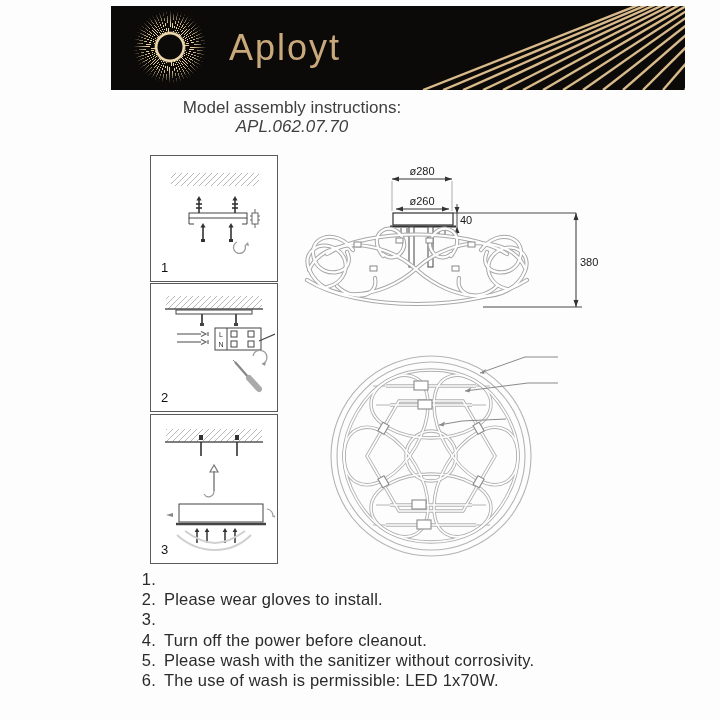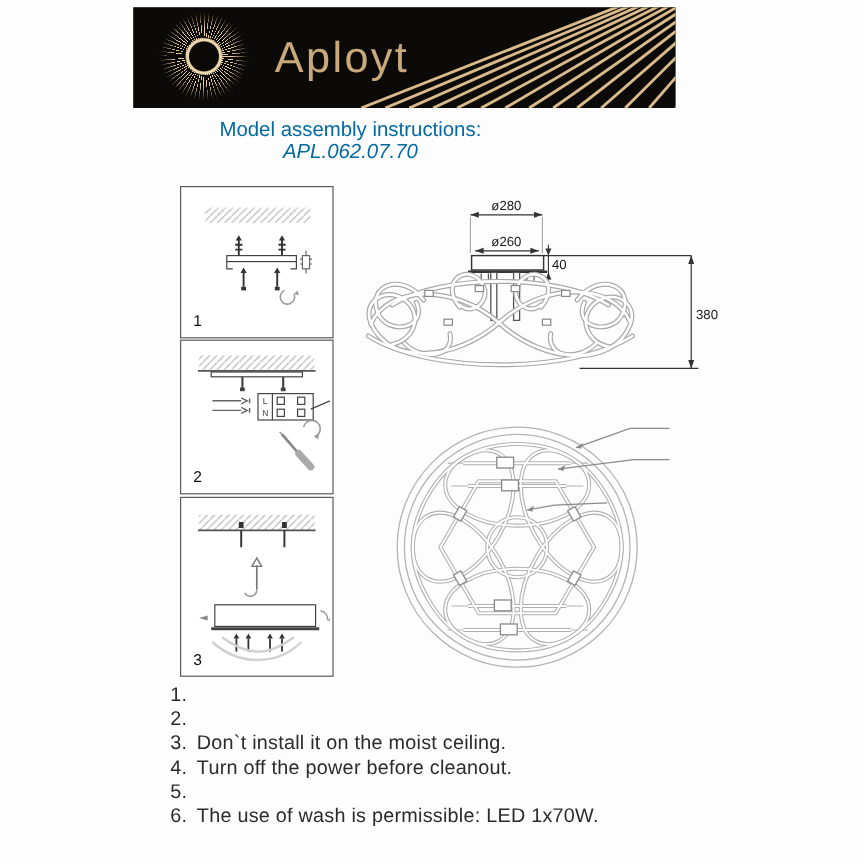--- a/index.html
+++ b/index.html
@@ -1,30 +1,30 @@
 <!DOCTYPE html>
 <html><head>
 <meta charset="utf-8">
 <style>
   html,body{margin:0;padding:0;background:#ffffff;}
   .page{position:relative;width:720px;height:720px;background:#fdfdfd;overflow:hidden;
         font-family:"Liberation Sans",sans-serif;}
   
-  .banner{position:absolute;left:111px;top:6px;width:452px;height:84px;background:#0c0a08;overflow:hidden;}
+  .banner{position:absolute;left:111px;top:6px;width:574px;height:84px;background:#0c0a08;overflow:hidden;}
   .logo{position:absolute;left:22px;top:4px;width:74px;height:74px;border-radius:50%;
         background:
           radial-gradient(circle,#0c0a08 0 12px,rgba(12,10,8,0) 13px),
           radial-gradient(circle,rgba(0,0,0,0) 0 11px,rgba(247,224,180,.95) 12.5px 14.5px,rgba(0,0,0,0) 16px),
           radial-gradient(circle,rgba(12,10,8,0) 0 44%,#0c0a08 70%),
           repeating-conic-gradient(#e8cfa2 0 1.4deg,rgba(232,207,162,0) 1.4deg 6deg);}
   .brand{position:absolute;left:118px;top:0;height:84px;display:flex;align-items:center;
          color:#c9a97b;font-size:36px;font-weight:300;letter-spacing:2px;}
   .rays{position:absolute;right:0;top:0;}
   
-  .title-block{position:absolute;left:0;top:98px;width:584px;text-align:center;color:#0369a1;}
+  .title-block{position:absolute;left:0;top:98px;width:584px;text-align:center;color:#404040;}
   .title-block .t1{font-size:17px;font-weight:500;line-height:19px;}
   .title-block .t2{font-size:17px;font-weight:500;line-height:19px;font-style:italic;}
   
   .panel{position:absolute;left:150px;width:126px;border:1px solid #5a5a5a;background:#fff;}
   .p1{top:155px;height:125px;}
   .p2{top:283px;height:127px;}
   .p3{top:414px;height:148px;}
   .stepnum{position:absolute;left:10px;bottom:6px;font-size:13px;color:#111;}
   .panel svg{position:absolute;left:0;top:0;}
   
@@ -368,31 +368,32 @@
         <path d="M119,80 l6,-3.5 l-1.5,5 z"></path>
     </g>
   </svg>
 
   <div class="instructions">
     <div class="instr-row">
       <span class="num">1.</span>
     </div>
     <div class="instr-row">
       <span class="num">2.</span>
+      <span class="txt">Please wear gloves to install.</span>
     </div>
     <div class="instr-row">
       <span class="num">3.</span>
-      <span class="txt">Don`t install it on the moist ceiling.</span>
     </div>
     <div class="instr-row">
       <span class="num">4.</span>
       <span class="txt">Turn off the power before cleanout.</span>
     </div>
     <div class="instr-row">
       <span class="num">5.</span>
+      <span class="txt">Please wash with the sanitizer without corrosivity.</span>
     </div>
     <div class="instr-row">
       <span class="num">6.</span>
       <span class="txt">The use of wash is permissible: LED 1x70W.</span>
     </div>
   </div>
 
 </div>
 
 </body></html>

